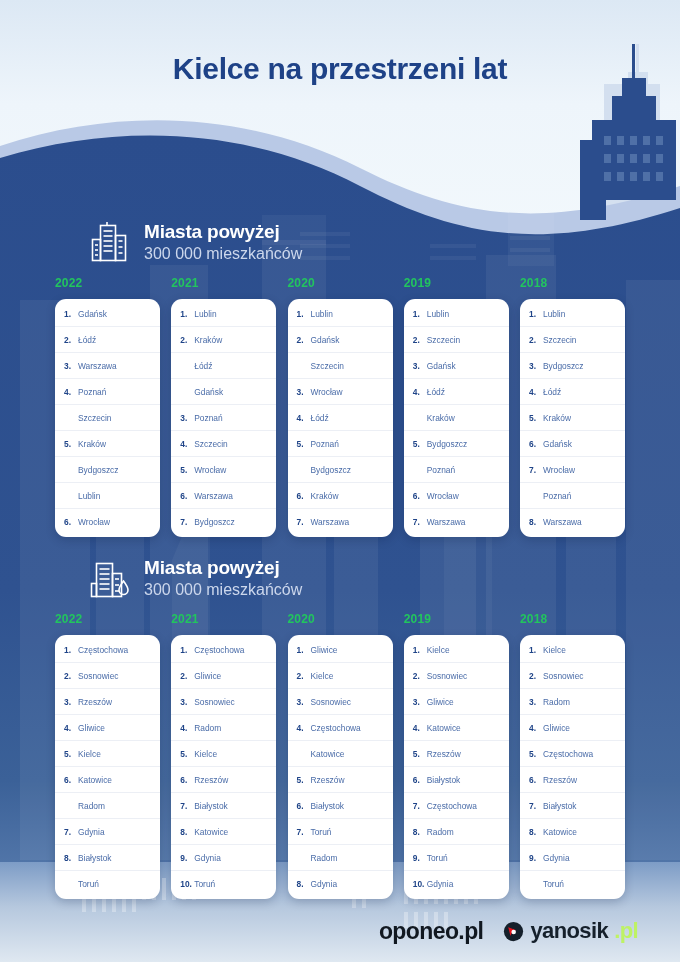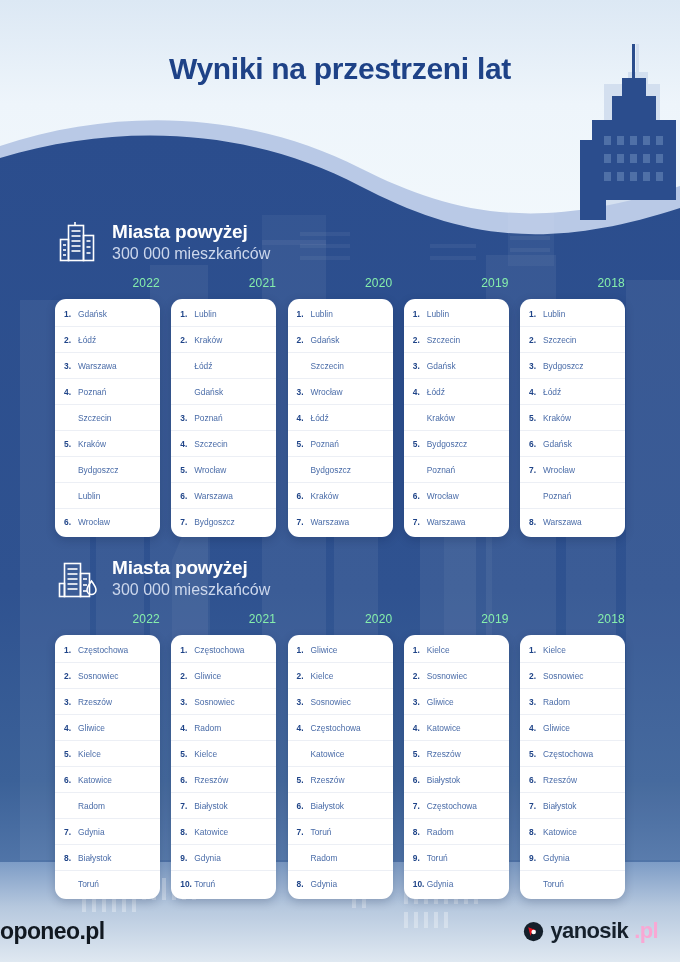--- a/index.html
+++ b/index.html
@@ -23,38 +23,38 @@
     font-size:30px; font-weight:bold; letter-spacing:-0.3px;
     color:#1e4287;
   }
 
   .section { position:absolute; left:0; width:680px; }
   .section-1 { top:212px; }
   .section-2 { top:548px; }
 
   .section-head {
     display:flex; align-items:center; gap:14px;
-    padding-left:58px; height:60px;
+    padding-left:58px; height:60px;margin-left:32px;
   }
   .sh-icon { width:40px; height:42px; flex:0 0 40px; }
   .sh-text { line-height:1.12; }
   .sh-title {
     font-size:19px; font-weight:bold; color:#ffffff; letter-spacing:-0.2px;
   }
   .sh-sub {
     font-size:16px; color:#ccd7ec; font-weight:normal; margin-top:2px;
   }
 
   .grid {
     display:flex; justify-content:space-between;
     padding:0 55px; margin-top:4px;
   }
   .col { width:105px; }
   .col-year {
-    text-align:right; color:#86efac; font-size:12px; font-weight:normal;
+    text-align:left; color:#22c55e; font-size:12px; font-weight:bold;
     margin-bottom:9px; letter-spacing:0.2px;
   }
   .card {
     background:#ffffff;
     border-radius:11px;
     box-shadow:0 3px 10px rgba(10,25,60,0.22);
     overflow:hidden;
     padding:2px 0;
   }
   .row {
@@ -69,32 +69,32 @@
   .rank {
     color:#1f4488; font-weight:bold; width:12px;
     flex:0 0 12px; margin-right:2px;
   }
   .rank.empty { color:transparent; }
   .city { color:#4a6ca8; }
 
   
   .footer {
     position:absolute; left:0; bottom:0; width:680px; height:62px;
-    display:flex; align-items:center; justify-content:space-between;
-    padding-right:22px; gap:20px;
+    display:flex; align-items:center; justify-content:flex-end;
+    padding-right:42px; gap:20px;
   }
   .logo-oponeo {
     font-size:23px; font-weight:bold; color:#111820; letter-spacing:-0.6px;
   }
   .logo-yanosik {
     display:flex; align-items:center; gap:6px;
     font-size:22px; font-weight:bold; letter-spacing:-0.6px; color:#15202b;
   }
   .y-mark { width:21px; height:21px; flex:0 0 21px; }
-  .y-pl { color:#f9a8d4; }
+  .y-pl { color:#bef264; }
 </style>
 </head>
 <body>
 
 <svg id="bg-svg" viewBox="0 0 680 962">
   <defs>
     <linearGradient id="skyGrad" x1="0" y1="0" x2="0" y2="1">
       <stop offset="0%" stop-color="#dce8f4"></stop>
       <stop offset="45%" stop-color="#eef5fb"></stop>
       <stop offset="100%" stop-color="#f2f8fc"></stop>
@@ -209,21 +209,21 @@
     <rect x="404" y="912" width="4" height="16"></rect>
       <rect x="414" y="912" width="4" height="16"></rect>
     <rect x="424" y="912" width="4" height="16"></rect>
       <rect x="434" y="912" width="4" height="16"></rect>
     <rect x="444" y="912" width="4" height="16"></rect>
   </g>
 </svg>
 
 <div class="page">
 
-  <div class="title">Wyniki na przestrzeni lat</div>
+  <div class="title">Kielce na przestrzeni lat</div>
 
   <div class="section section-1">
     <div class="section-head">
       <svg class="sh-icon" viewBox="0 0 40 42">
         <g fill="none" stroke="#ffffff" stroke-width="1.6">
           <rect x="10.5" y="4.5" width="15" height="35"></rect>
           <rect x="2.5" y="18.5" width="8" height="21"></rect>
           <rect x="25.5" y="14.5" width="10" height="25"></rect>
           <line x1="13.5" y1="10" x2="22.5" y2="10"></line>
           <line x1="13.5" y1="15" x2="22.5" y2="15"></line>

